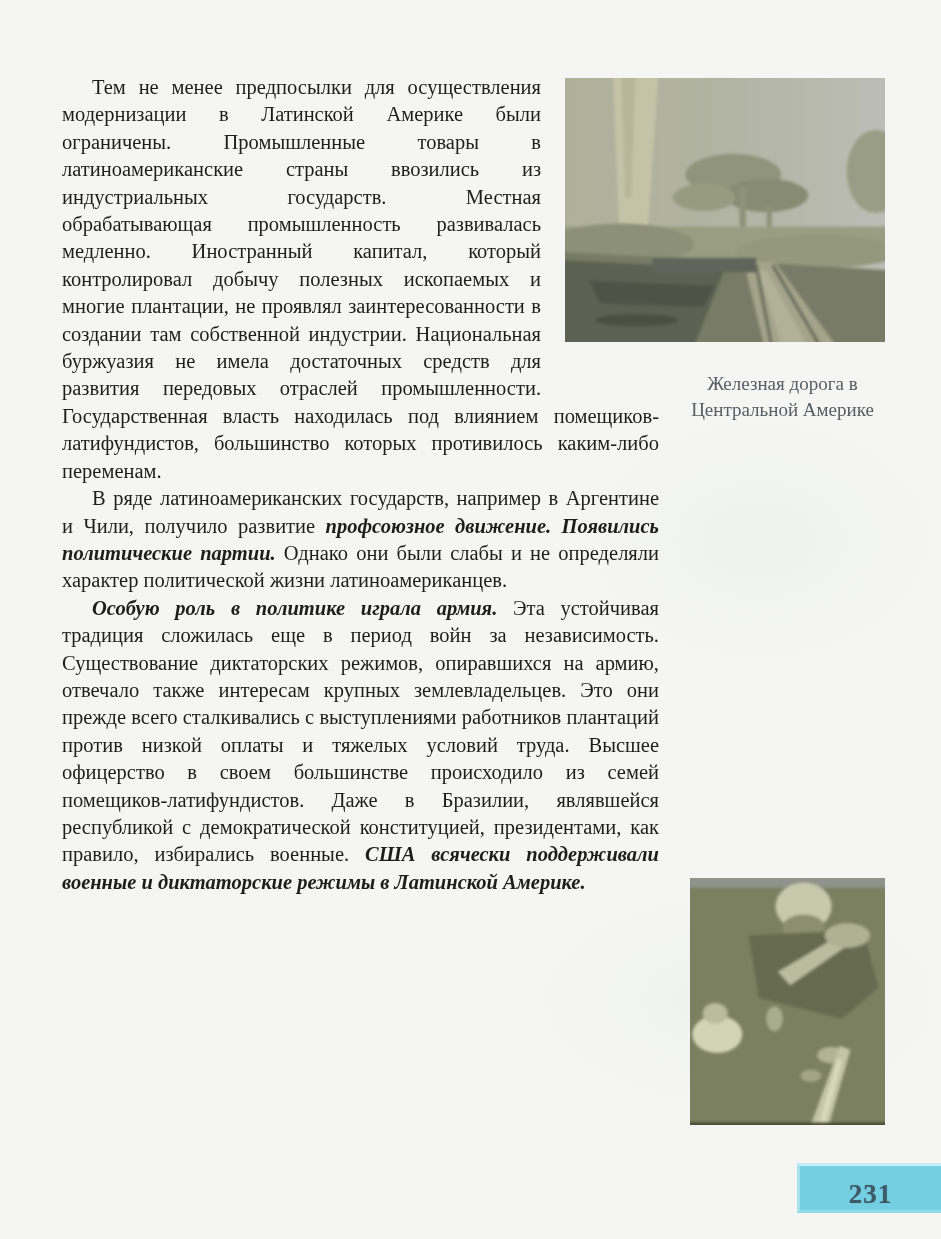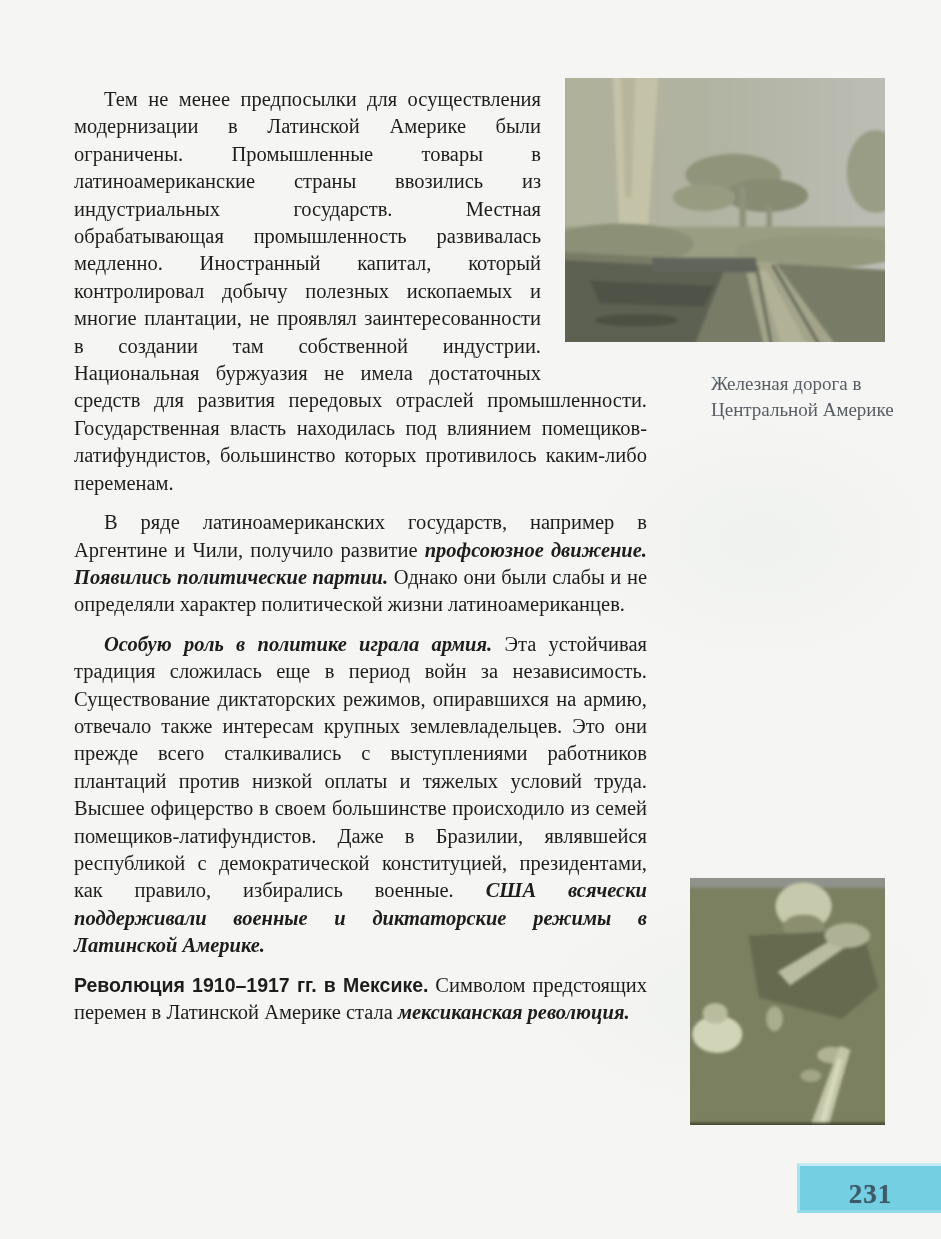--- a/index.html
+++ b/index.html
@@ -20,36 +20,35 @@
   .text-column{
     position:absolute;left:62px;top:74px;width:597px;
     color:#1d1d1d;
     font-size:20.5px;line-height:27.4px;
     text-align:justify;
     hyphens:auto;
   }
   .photo-wrap-spacer{
     float:right;width:118px;height:304px;
   }
-  .text-column p{margin:12px;}
+  .text-column p{margin:0;}
   .text-column p.indent{text-indent:30px;}
   .seg-plain{font-style:normal;font-weight:normal;}
   .seg-bi{font-weight:700;font-style:italic;}
   .seg-sans{font-family:"Liberation Sans", sans-serif;font-weight:700;font-size:19.5px;}
   
   .photo{position:absolute;overflow:hidden;}
   .photo svg{display:block;filter:blur(1.6px);transform:scale(1.04);}
   .photo-railway{left:565px;top:78px;width:320px;height:264px;}
   .photo-diaz{left:690px;top:878px;width:195px;height:247px;}
   
   .caption{
     position:absolute;left:690px;width:185px;
     color:#575d63;font-size:19px;line-height:25.5px;
-    text-align:left;
-    margin-left:21px;
+    text-align:center;
   }
   .caption-railway{top:371px;}
   .caption-diaz{top:830px;}
   
   .page-badge{
     position:absolute;left:797px;top:1163px;width:144px;height:50px;
     background:#74cfe3;
     border-top:3px solid #c3ecf5;
     border-left:3px solid #a9e2ef;
     border-bottom:3px solid #8fd9e9;
@@ -65,21 +64,20 @@
 </head>
 <body>
 
 <div class="page">
 
   <div class="text-column">
     <div class="photo-wrap-spacer"></div>
     <p class="indent"><span class="seg-plain">Тем не менее предпосылки для осуществления модернизации в Латинской Америке были ограничены. Промышленные товары в латиноамериканские страны ввозились из индустриальных государств. Местная обрабатывающая промышленность развивалась медленно. Иностранный капитал, который контролировал добычу полезных ископаемых и многие плантации, не проявлял заинтересованности в создании там собственной индустрии. Национальная буржуазия не имела достаточных средств для развития передовых отраслей промышленности. Государственная власть находилась под влиянием помещиков-латифундистов, большинство которых противилось каким-либо переменам.</span></p>
     <p class="indent"><span class="seg-plain">В ряде латиноамериканских государств, например в Аргентине и Чили, получило развитие </span><span class="seg-bi">профсоюзное движение. Появились политические партии.</span><span class="seg-plain"> Однако они были слабы и не определяли характер политической жизни латиноамериканцев.</span></p>
     <p class="indent"><span class="seg-bi">Особую роль в политике играла армия.</span><span class="seg-plain"> Эта устойчивая традиция сложилась еще в период войн за независимость. Существование диктаторских режимов, опиравшихся на армию, отвечало также интересам крупных землевладельцев. Это они прежде всего сталкивались с выступлениями работников плантаций против низкой оплаты и тяжелых условий труда. Высшее офицерство в своем большинстве происходило из семей помещиков-латифундистов. Даже в Бразилии, являвшейся республикой с демократической конституцией, президентами, как правило, избирались военные. </span><span class="seg-bi">США всячески поддерживали военные и диктаторские режимы в Латинской Америке.</span></p>
-    <p><span class="seg-sans">Революция 1910–1917 гг. в Мексике.</span><span class="seg-plain"> Символом предстоящих перемен в Латинской Америке стала </span><span class="seg-bi">мексиканская революция.</span></p>
   </div>
 
   <div class="photo photo-railway">
     <svg width="320" height="264" viewBox="0 0 320 264" xmlns="http://www.w3.org/2000/svg">
       <defs>
         <linearGradient id="sky1" x1="0" y1="0" x2="1" y2="0">
           <stop offset="0" stop-color="#aeb099"></stop>
           <stop offset="0.55" stop-color="#b2b4a4"></stop>
           <stop offset="1" stop-color="#bcbeb6"></stop>
         </linearGradient>

